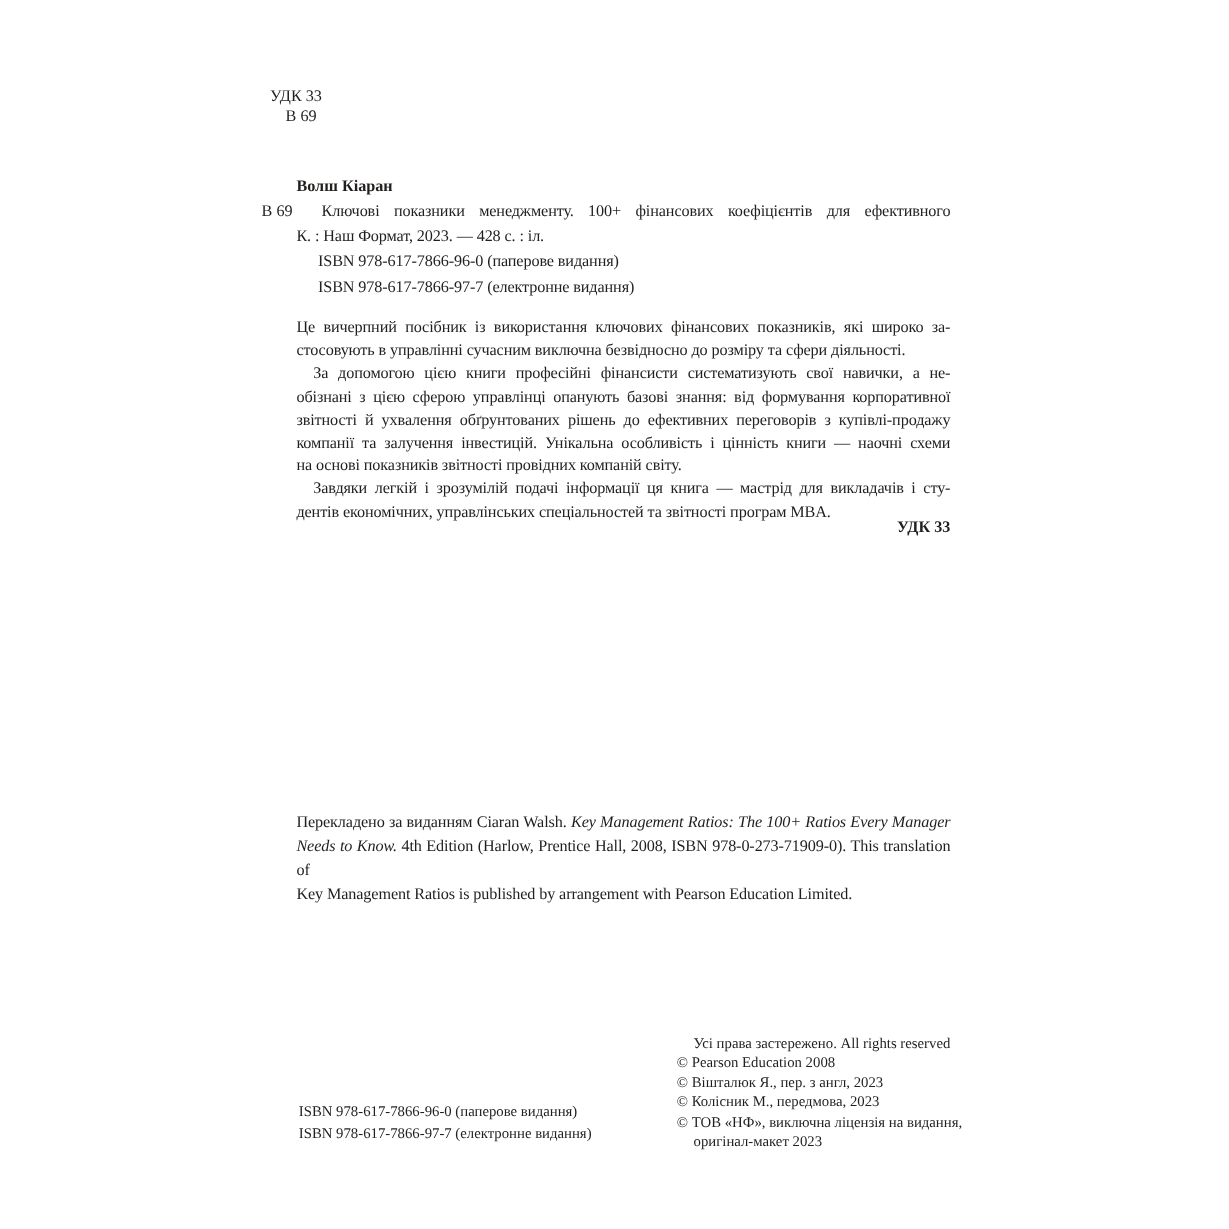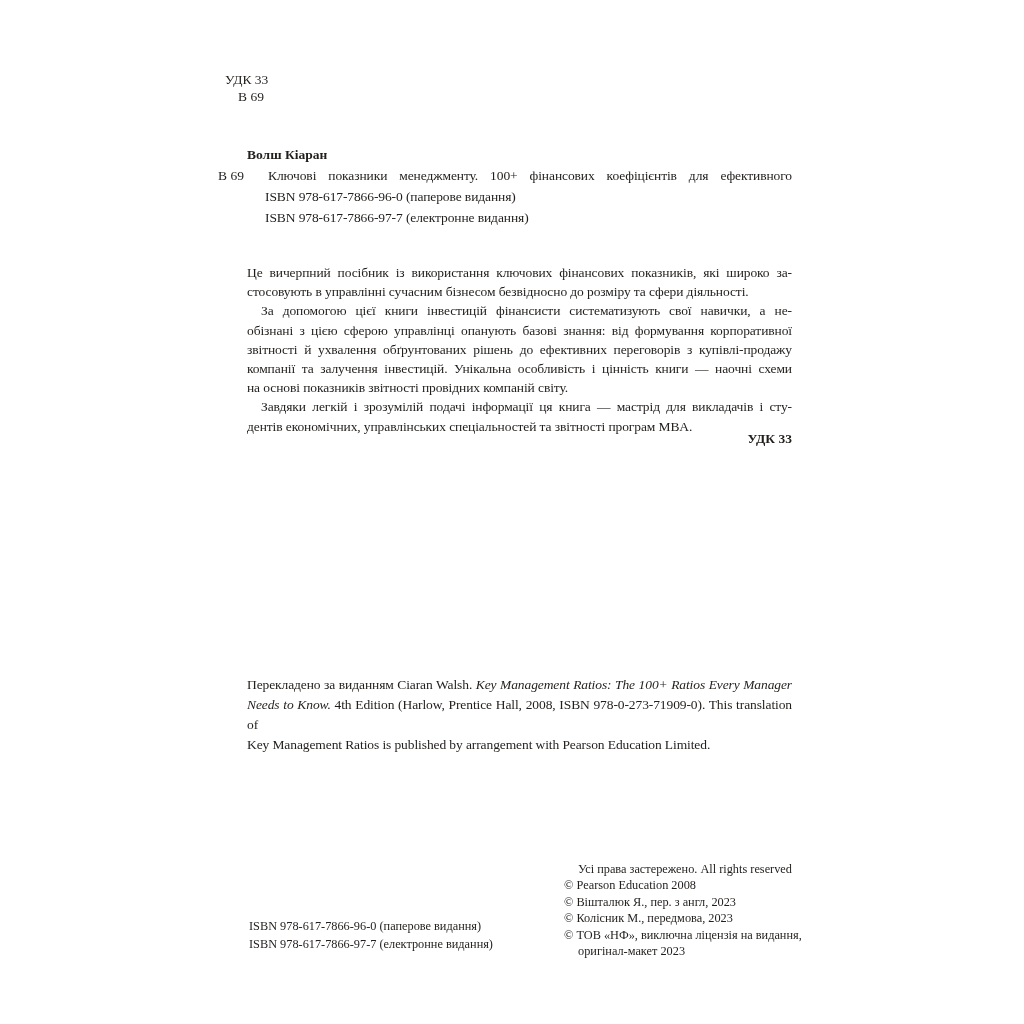--- a/index.html
+++ b/index.html
@@ -110,28 +110,29 @@
 <div class="abs codes">
   <div>УДК 33</div>
   <div class="bbk-line">В 69</div>
 </div>
 
 <div class="abs author">Волш Кіаран</div>
 
 <div class="abs biblio">
   <span class="entry-code">В 69</span>
   <div class="jline ind21">Ключові показники менеджменту. 100+ фінансових коефіцієнтів для ефективного</div>
+  <div>К. : Наш Формат, 2023. — 428 с. : іл.</div>
   <div class="ind18">ISBN 978-617-7866-96-0 (паперове видання)</div>
   <div class="ind18">ISBN 978-617-7866-97-7 (електронне видання)</div>
 </div>
 
 <div class="abs annotation">
   <div class="jline">Це вичерпний посібник із використання ключових фінансових показників, які широко за-</div>
-  <div>стосовують в управлінні сучасним бізнесом безвідносно до розміру та сфери діяльності.</div>
-  <div class="jline ind14">За допомогою цієї книги інвестицій фінансисти систематизують свої навички, а не-</div>
+  <div>стосовують в управлінні сучасним виключна безвідносно до розміру та сфери діяльності.</div>
+  <div class="jline ind14">За допомогою цією книги професійні фінансисти систематизують свої навички, а не-</div>
   <div class="jline">обізнані з цією сферою управлінці опанують базові знання: від формування корпоративної</div>
   <div class="jline">звітності й ухвалення обґрунтованих рішень до ефективних переговорів з купівлі-продажу</div>
   <div class="jline">компанії та залучення інвестицій. Унікальна особливість і цінність книги — наочні схеми</div>
   <div>на основі показників звітності провідних компаній світу.</div>
   <div class="jline ind14">Завдяки легкій і зрозумілій подачі інформації ця книга — мастрід для викладачів і сту-</div>
   <div>дентів економічних, управлінських спеціальностей та звітності програм MBA.</div>
 </div>
 
 <div class="abs udk-footer">УДК 33</div>
 

